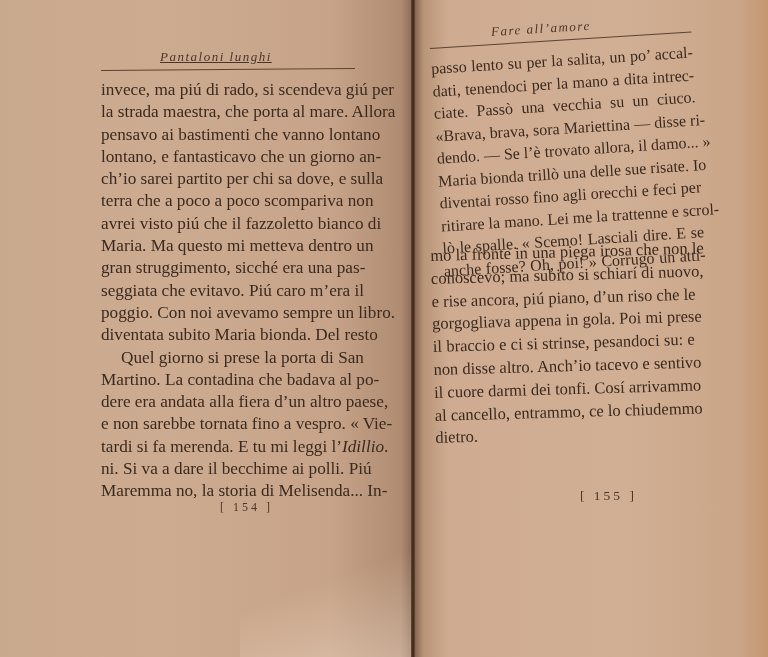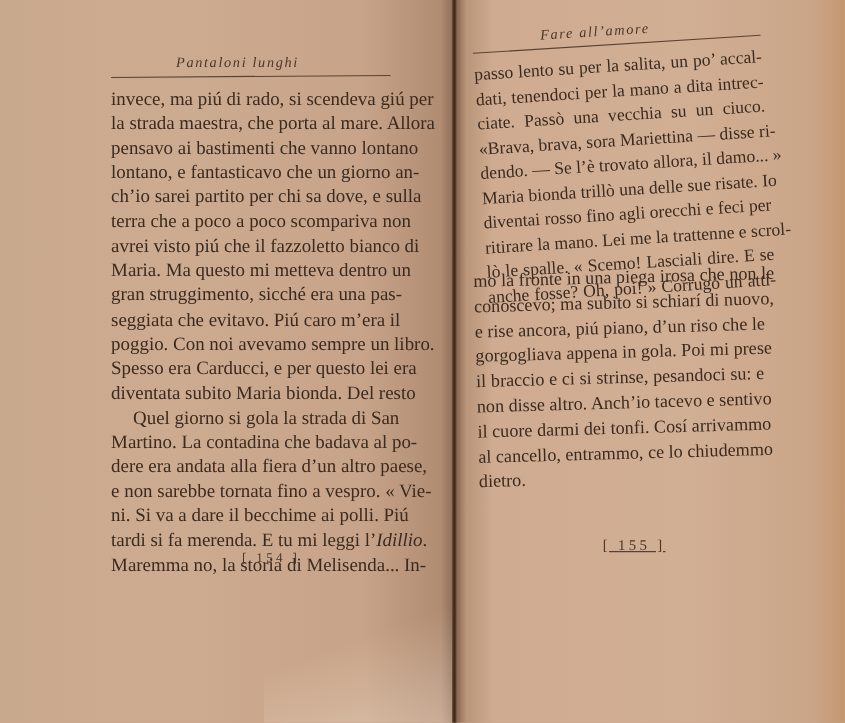--- a/index.html
+++ b/index.html
@@ -29,21 +29,21 @@
     .left-text {
       position: absolute; left: 101px; top: 79px; width: 255px;
       text-align: justify;
     }
     .left-text .line { display: block; text-align: justify; text-align-last: justify; white-space: nowrap; }
     .left-text .line.last { text-align-last: left; }
     .left-text .line.indent { padding-left: 20px; }
     .running-head {
       position: absolute; font-style: italic; color: #4a3628; font-size: 13px; letter-spacing: 1.5px;
     }
-    .rh-left { left: 160px; top: 49px; }
+    .rh-left { left: 160px; top: 49px; text-decoration: underline; }
     .rule-left {
       position: absolute; left: 101px; top: 69px; width: 254px; height: 1px; background: #5a4232;
       transform: rotate(-0.4deg);
     }
     .folio { position: absolute; color: #4a3628; font-size: 12px; letter-spacing: 3px; }
     .folio-left { left: 220px; top: 500px; }
 
     .right-block {
       position: absolute; left: 428px; top: 18px; width: 262px;
       transform-origin: 0 0; transform: rotate(-3.6deg);
@@ -52,21 +52,21 @@
     .rule-right { position: absolute; left: 0; top: 30px; width: 262px; height: 1px; background: #5a4232; }
     .right-text { position: absolute; left: 0; top: 40px; width: 262px; font-size: 16px; line-height: 22.5px; }
     .right-text .line { display: block; text-align: justify; text-align-last: justify; white-space: nowrap; }
     .right-lower {
       position: absolute; left: 430px; top: 245px; width: 262px;
       transform-origin: 0 0; transform: rotate(-1.6deg);
       font-size: 16.5px; line-height: 22.8px;
     }
     .right-lower .line { display: block; text-align: justify; text-align-last: justify; white-space: nowrap; }
     .right-lower .line.last { text-align-last: left; }
-    .folio-right { left: 548px; top: 488px; font-size: 13.5px; text-decoration: underline; }
+    .folio-right { left: 580px; top: 488px; font-size: 13.5px; }
     em { font-style: italic; }
   </style>
 </head>
 <body>
 
 <div class="spread">
   <div class="page-left"></div>
   <div class="page-right"></div>
   <div class="spine"></div>
 
@@ -78,28 +78,27 @@
     <span class="line">la strada maestra, che porta al mare. Allora</span>
     <span class="line">pensavo ai bastimenti che vanno lontano</span>
     <span class="line">lontano, e fantasticavo che un giorno an-</span>
     <span class="line">ch’io sarei partito per chi sa dove, e sulla</span>
     <span class="line">terra che a poco a poco scompariva non</span>
     <span class="line">avrei visto piú che il fazzoletto bianco di</span>
     <span class="line">Maria. Ma questo mi metteva dentro un</span>
     <span class="line">gran struggimento, sicché era una pas-</span>
     <span class="line">seggiata che evitavo. Piú caro m’era il</span>
     <span class="line">poggio. Con noi avevamo sempre un libro.</span>
-    <span class="line">Spesso era Carducci, e per questo lei era</span>
     <span class="line">diventata subito Maria bionda. Del resto</span>
-    <span class="line indent">Quel giorno si gola la strada di San</span>
+    <span class="line indent">Quel giorno si prese la porta di San</span>
     <span class="line">Martino. La contadina che badava al po-</span>
     <span class="line">dere era andata alla fiera d’un altro paese,</span>
     <span class="line">e non sarebbe tornata fino a vespro. « Vie-</span>
+    <span class="line"><span>tardi si fa merenda. E tu mi leggi l’</span><em>Idillio</em><span>.</span></span>
     <span class="line">ni. Si va a dare il becchime ai polli. Piú</span>
-    <span class="line"><span>tardi si fa merenda. E tu mi leggi l’</span><em>Idillio</em><span>.</span></span>
     <span class="line">Maremma no, la storia di Melisenda... In-</span>
   </div>
 
   <div class="folio folio-left">[ 154 ]</div>
 
   <div class="right-block">
     <div class="running-head rh-right">Fare all’amore</div>
     <div class="rule-right"></div>
     <div class="text right-text">
       <span class="line">passo lento su per la salita, un po’ accal-</span>

